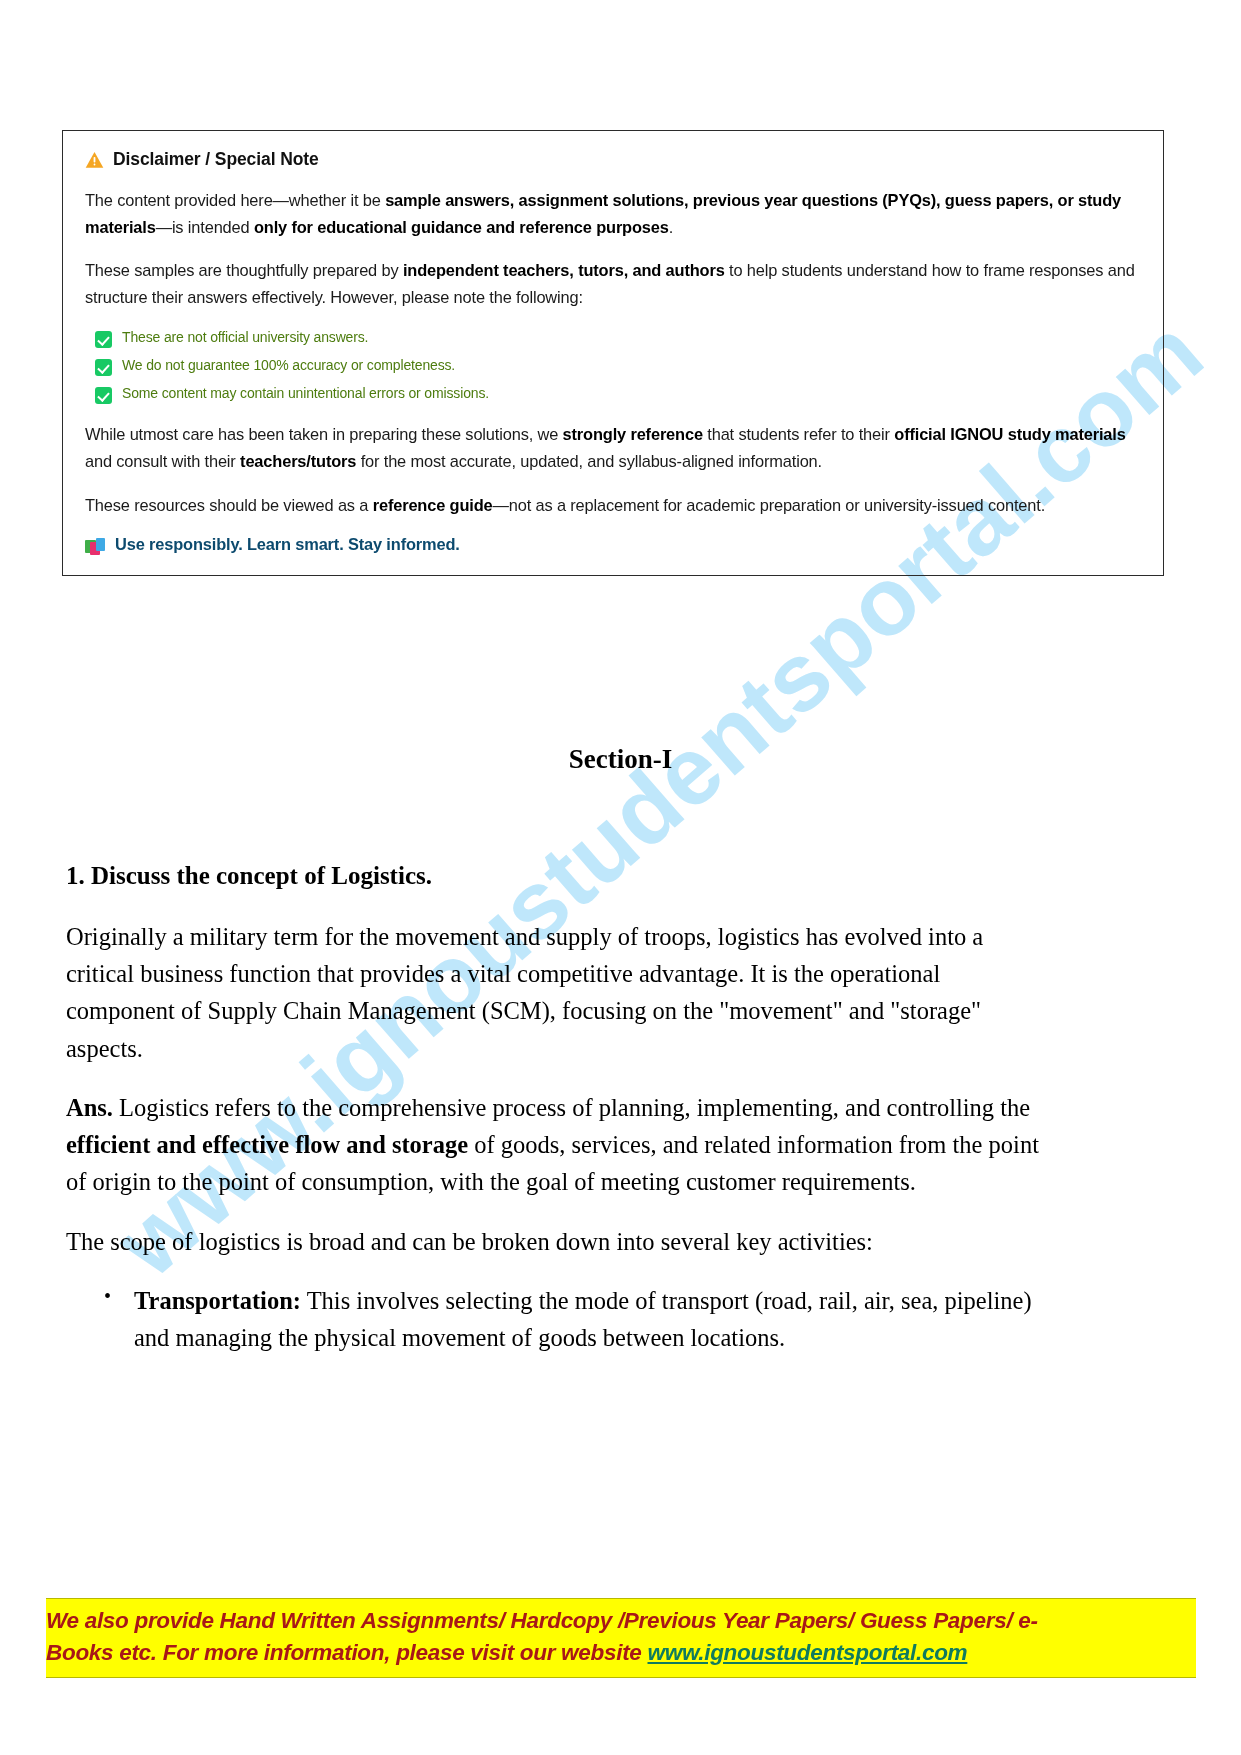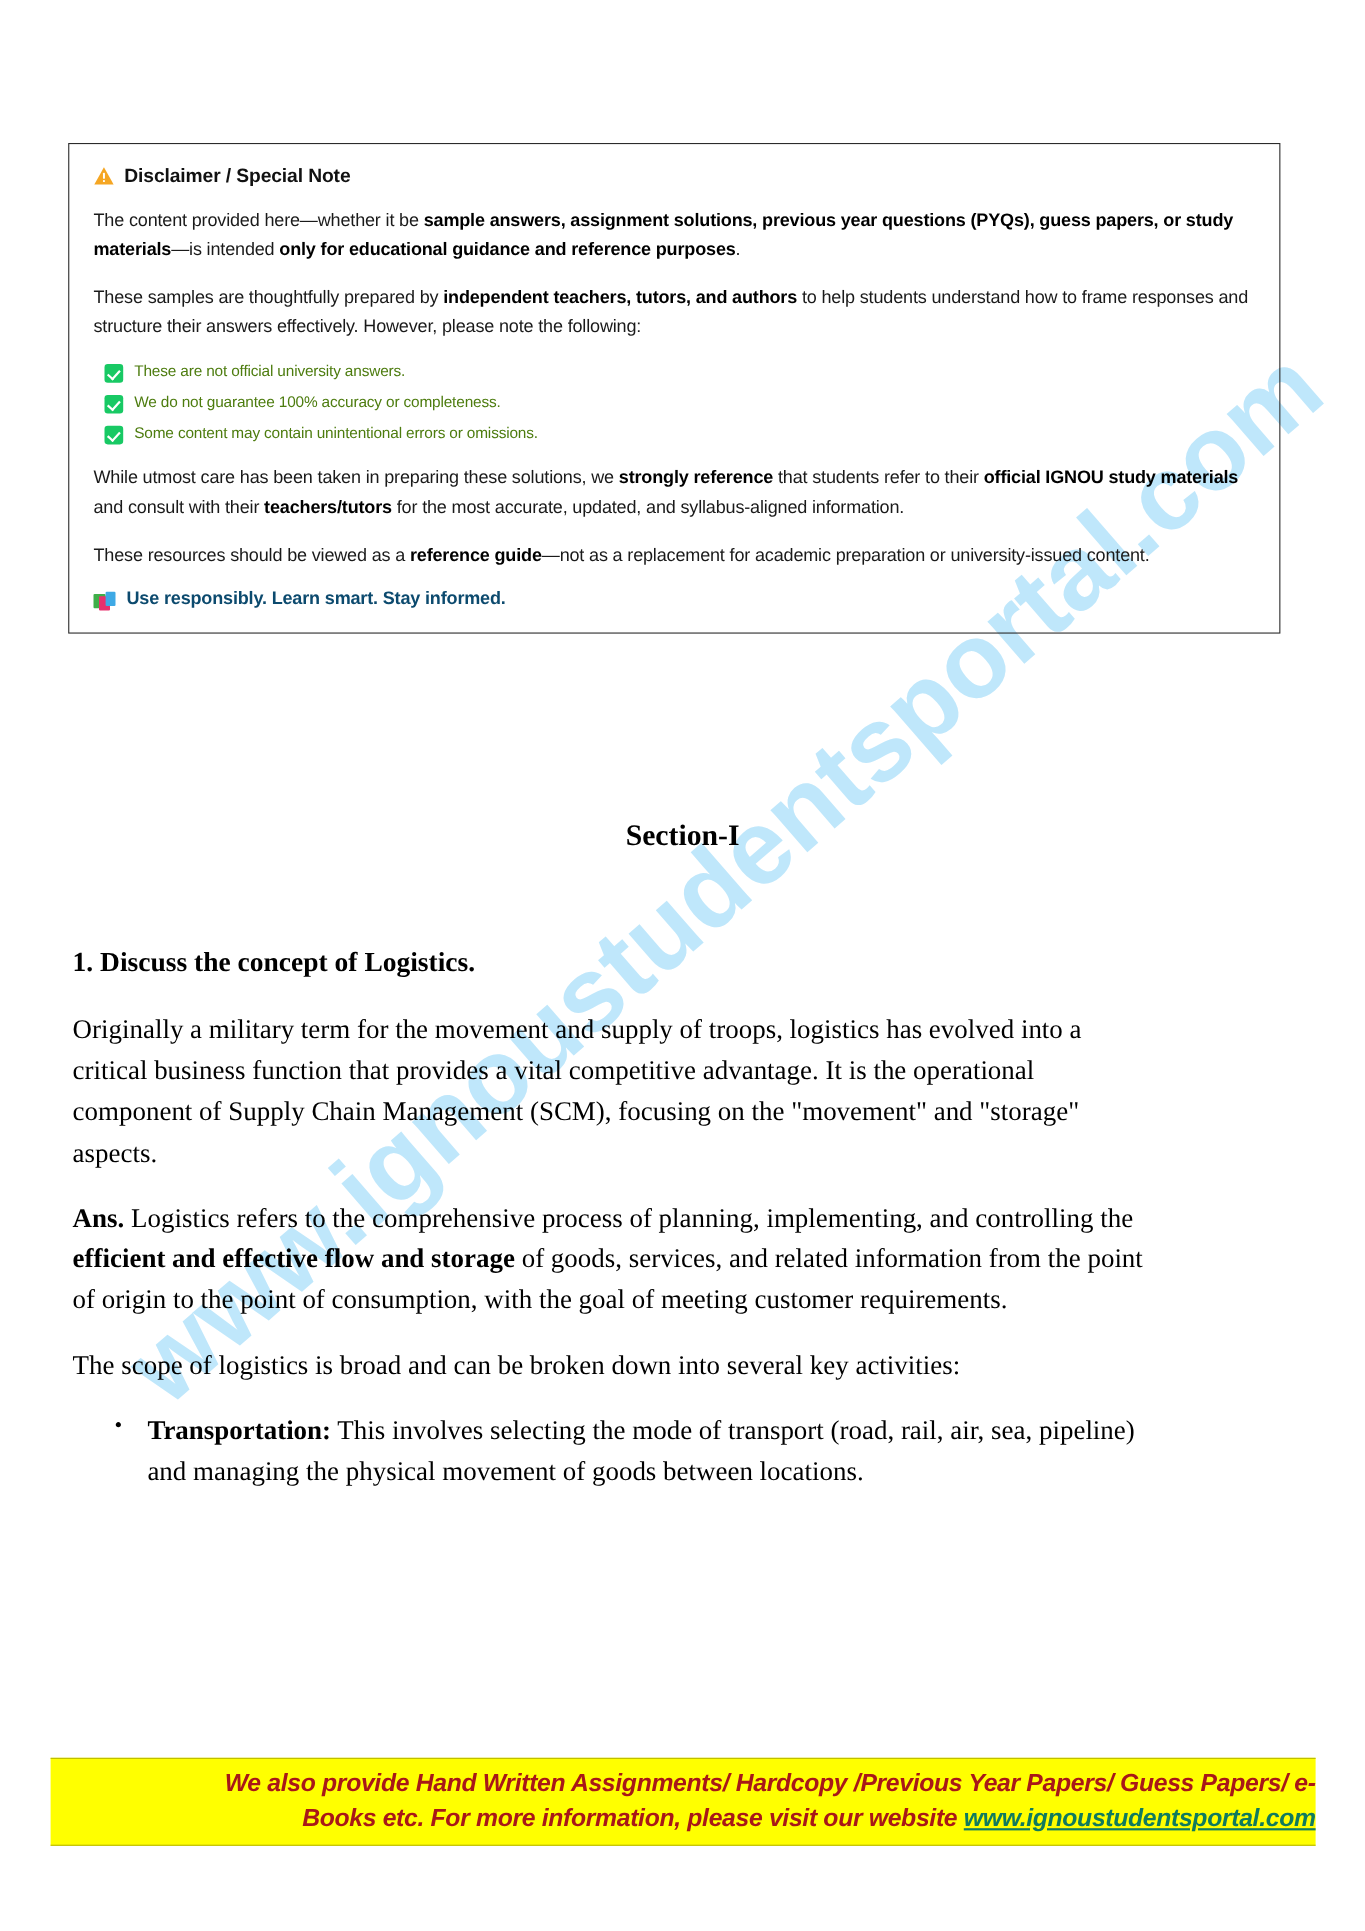--- a/index.html
+++ b/index.html
@@ -216,21 +216,21 @@
   
   #footer-banner {
     position: absolute;
     left: 46px;
     top: 1598px;
     width: 1150px;
     background: #ffff00;
     border-top: 1px solid #b8b800;
     border-bottom: 1px solid #b8b800;
     padding: 6px 0 8px 0;
-    text-align: right;
+    text-align: left;
     font-family: "Liberation Sans", sans-serif;
     font-style: italic;
     font-weight: bold;
     font-size: 22.5px;
     line-height: 1.42;
     color: #a81818;
     letter-spacing: -0.3px;
     z-index: 30;
     box-sizing: border-box;
   }

